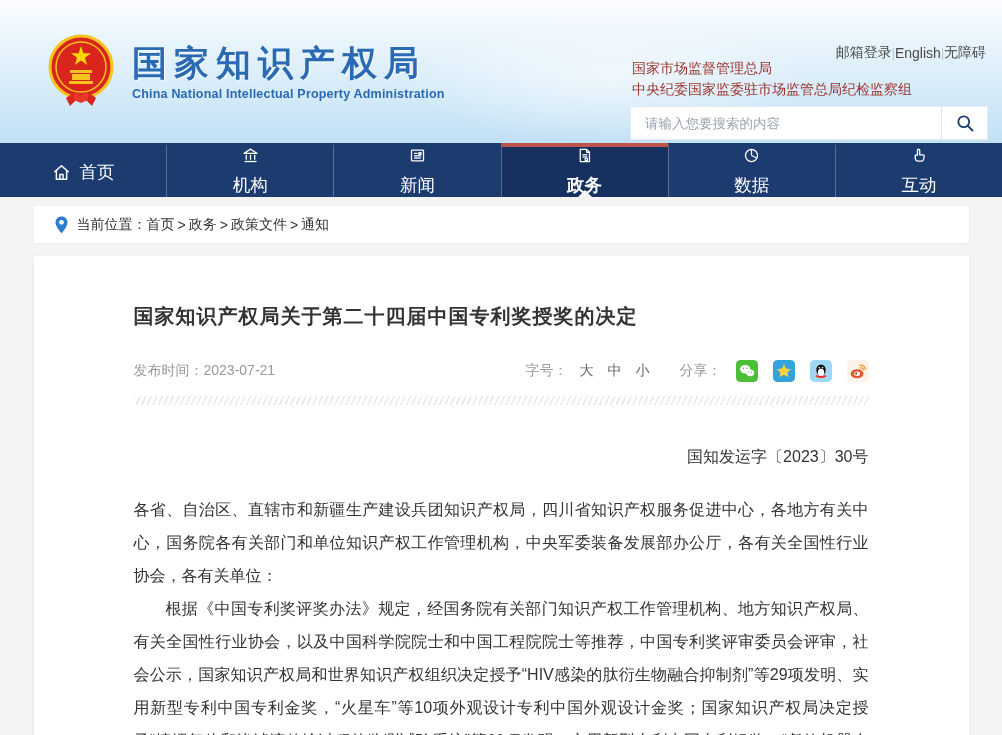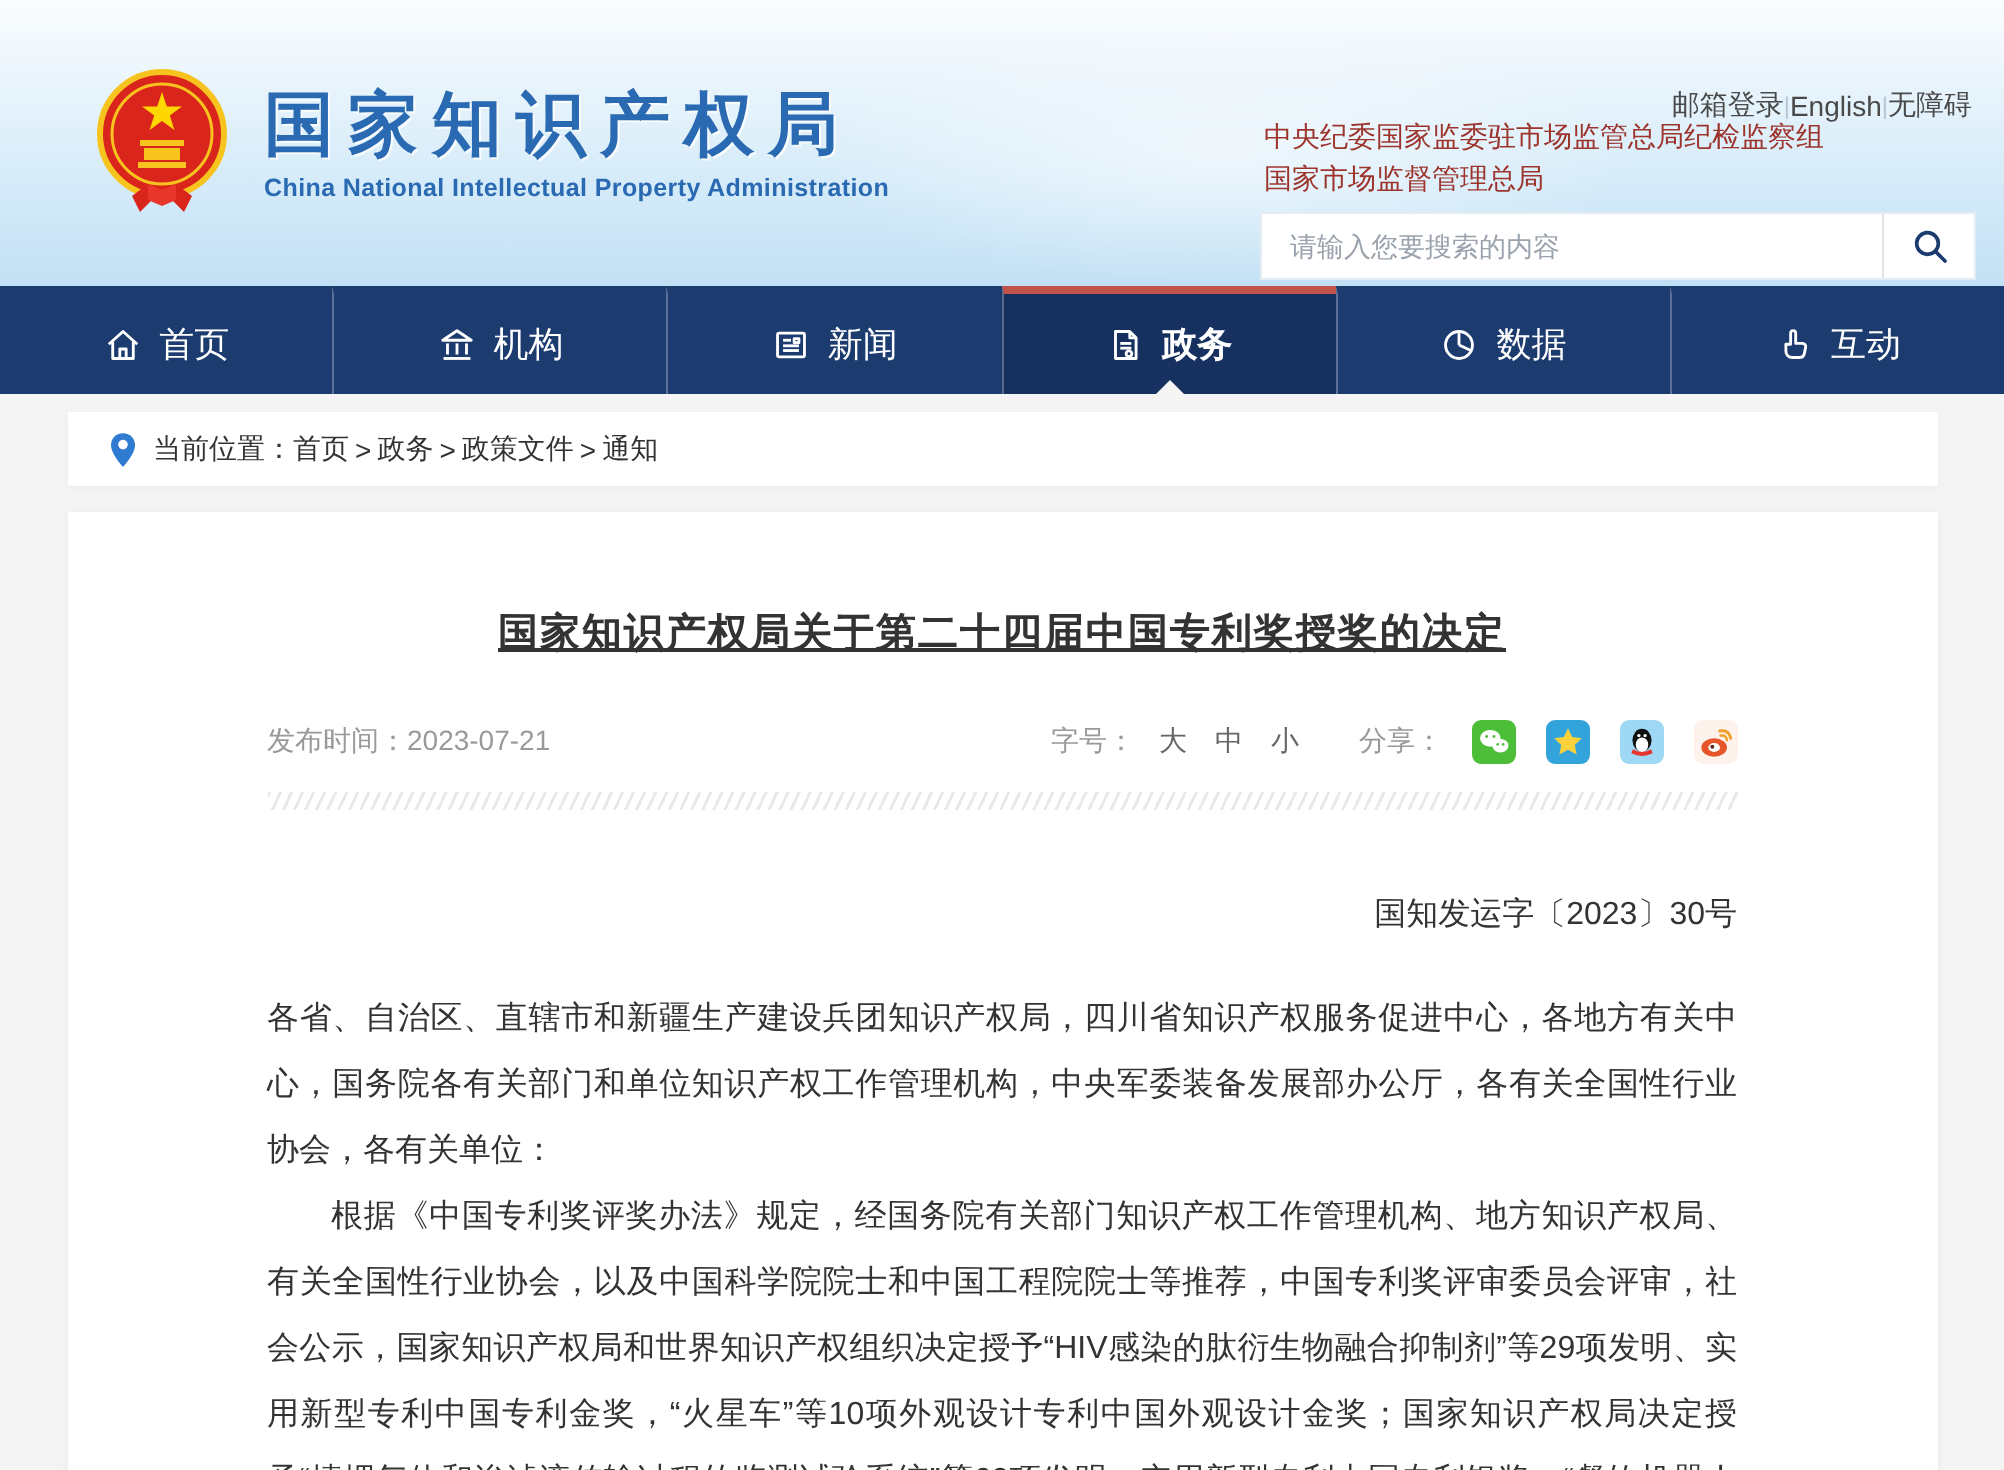--- a/index.html
+++ b/index.html
@@ -30,38 +30,38 @@
   .search-box input { flex:1; border:0; outline:none; padding:0 14px; font-size:13.5px; color:#333;
     background:transparent; font-family:inherit; }
   .search-box input::placeholder { color:#9aa3ad; }
   .search-btn { width:46px; display:flex; align-items:center; justify-content:center;
     border-left:1px solid #e2e2e2; cursor:pointer; background:#fff; }
 
   
   .nav { display:flex; height:54px; background:#1c3b6f; position:relative; z-index:3; }
   .nav-item { flex:1; display:flex; align-items:center; justify-content:center; gap:9px;
     color:#fff; font-size:17.5px; cursor:pointer; position:relative; border-top:4px solid transparent; }
-  .nav-item + .nav-item { border-left:1px solid rgba(255,255,255,0.28); }
+  .nav-item + .nav-item { border-left:1px solid rgba(255,255,255,0.28);flex-direction:column; }
   .nav-item.active { background:#16315f; border-top:4px solid #c0544b; font-weight:bold; }
   .nav-item.active .tri { position:absolute; bottom:0; left:50%; margin-left:-7px; width:0; height:0;
     border-left:7px solid transparent; border-right:7px solid transparent; border-bottom:7px solid #f4f4f5; }
   .nav-ic { width:19px; height:19px; display:block; }
 
   
   .crumb-bar { width:935px; margin:9px auto 0; height:37px; background:#fff;
     display:flex; align-items:center; padding-left:20px; font-size:14px; color:#333;
     box-shadow:0 1px 3px rgba(0,0,0,0.04); }
   .crumb-bar .pin { width:15px; height:18px; margin-right:8px; }
   .crumb-bar a { color:#333; text-decoration:none; cursor:pointer; }
   .crumb-sep { margin:0 3px; color:#333; }
 
   
   .card { width:935px; margin:13px auto 0; background:#fff; padding:47px 100px 60px;
     box-shadow:0 1px 4px rgba(0,0,0,0.05); min-height:560px; }
-  .art-title { text-align:center; font-size:20px; font-weight:bold; color:#333; letter-spacing:1px;text-decoration:underline; }
+  .art-title { font-size:20px; font-weight:bold; color:#333; letter-spacing:1px; }
   .meta-row { margin-top:30px; display:flex; justify-content:space-between; align-items:center;
     font-size:14px; color:#999; }
   .meta-right { display:flex; align-items:center; gap:10px; }
   .fs-opt { color:#666; cursor:pointer; margin:0 2px; }
   .share-icons { display:flex; align-items:center; gap:15px; margin-left:4px; }
   .share-ic { width:22px; height:22px; display:block; cursor:pointer; }
   .hatch { margin-top:14px; height:9px;
     background:repeating-linear-gradient(115deg,#e9e9e9 0 1.5px, transparent 1.5px 5px); }
   .doc-no { text-align:right; margin-top:42px; font-size:16px; color:#333; }
   .body-text { margin-top:25px; font-size:16px; color:#333; line-height:33px; text-align:justify; }
@@ -92,22 +92,22 @@
 
   <div class="top-links">
     <a>邮箱登录</a>
     <span class="tl-sep">|</span>
     <a>English</a>
     <span class="tl-sep">|</span>
     <a>无障碍</a>
   </div>
 
   <div class="org-links">
+    <a>国家市场监督管理总局</a>
     <a>中央纪委国家监委驻市场监管总局纪检监察组</a>
-    <a>国家市场监督管理总局</a>
   </div>
 
   <div class="search-box">
     <input type="text" placeholder="请输入您要搜索的内容" style="">
     <div class="search-btn">
       <svg width="20" height="20" viewBox="0 0 24 24" fill="none" stroke="#1c3b6f" stroke-width="2.2" stroke-linecap="round">
         <circle cx="10.5" cy="10.5" r="6.5"></circle>
           <line x1="15.5" y1="15.5" x2="21" y2="21"></line>
       </svg>
     </div>

